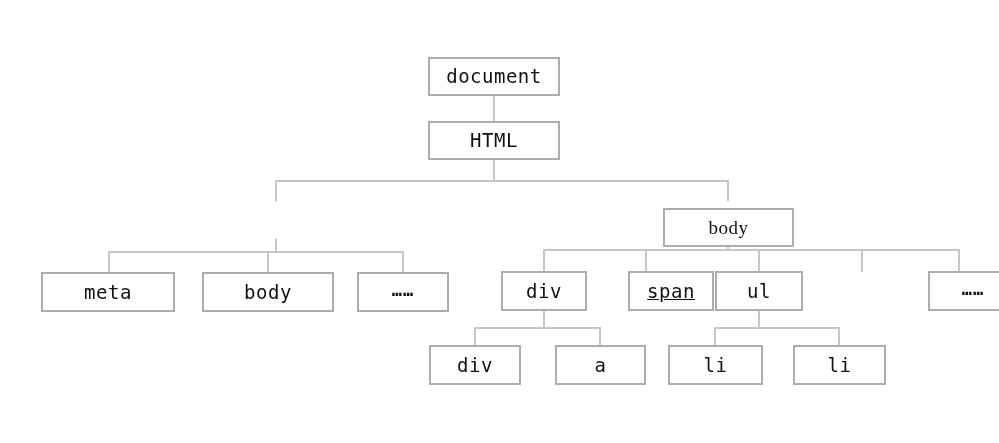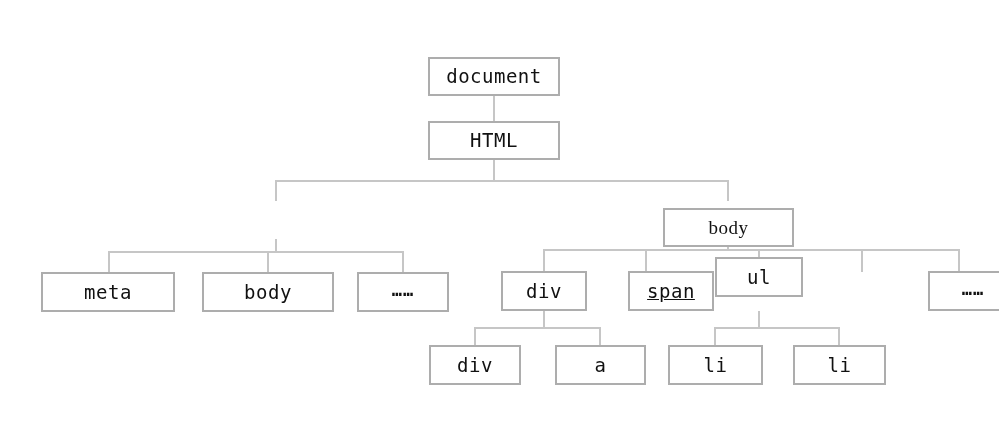--- a/index.html
+++ b/index.html
@@ -112,21 +112,21 @@
   </div>
 
   <div class="node" style="left:473px; top:271px; width:86px; height:40px;">
     <span>div</span>
   </div>
 
   <div class="node" style="left:600px; top:271px; width:86px; height:40px;text-decoration:underline;">
     <span>span</span>
   </div>
 
-  <div class="node" style="left:687px; top:257px; width:88px; height:40px;">
+  <div class="node" style="left:687px; top:271px; width:88px; height:40px;">
     <span>ul</span>
   </div>
 
 
   <div class="node dots" style="left:900px; top:271px; width:90px; height:40px;">
     <span>……</span>
   </div>
 
   <div class="node" style="left:401px; top:345px; width:92px; height:40px;">
     <span>div</span>

